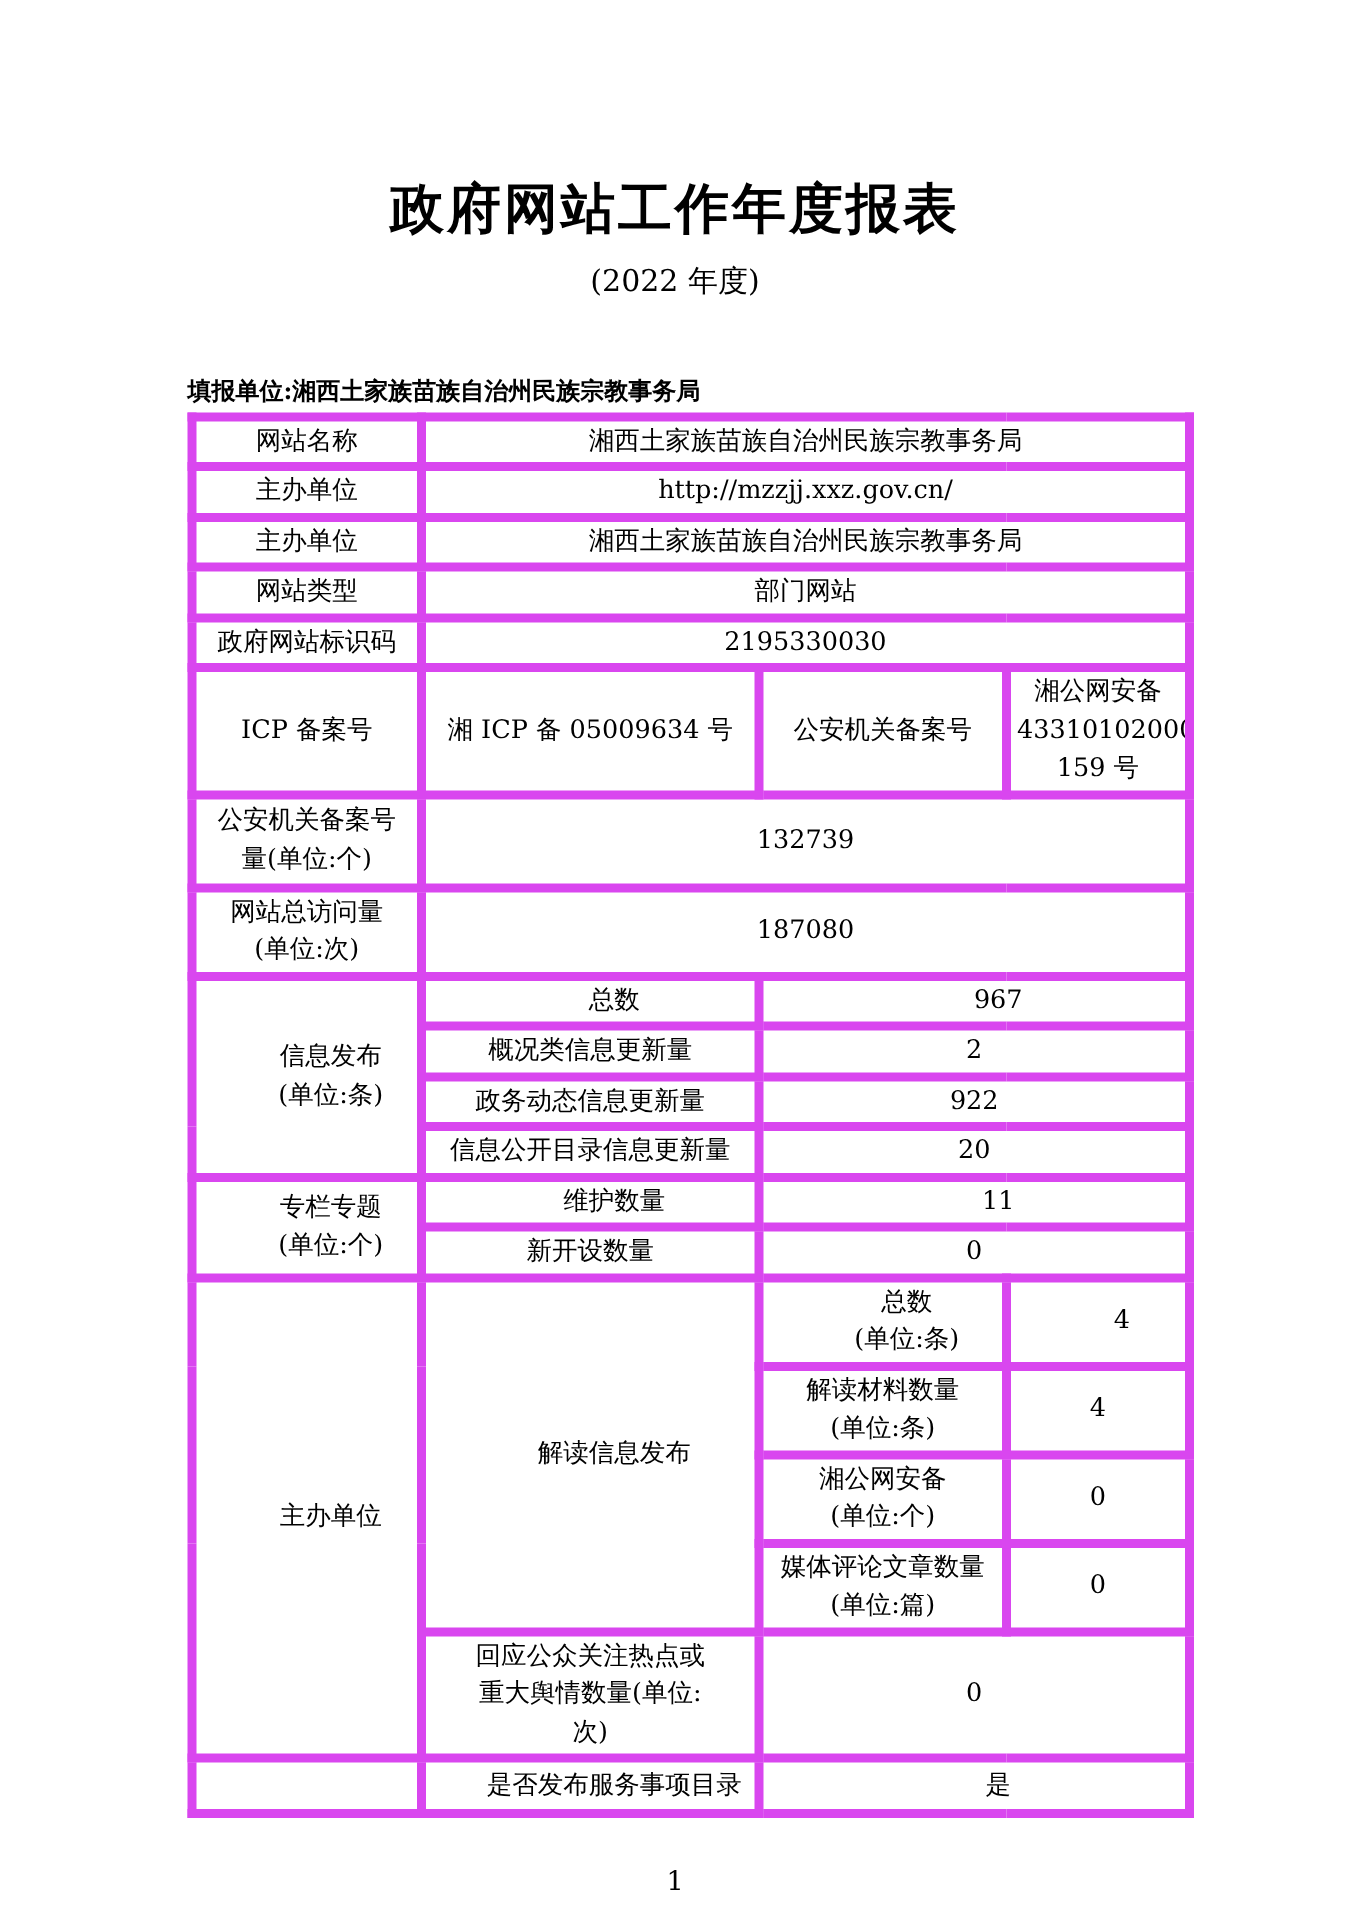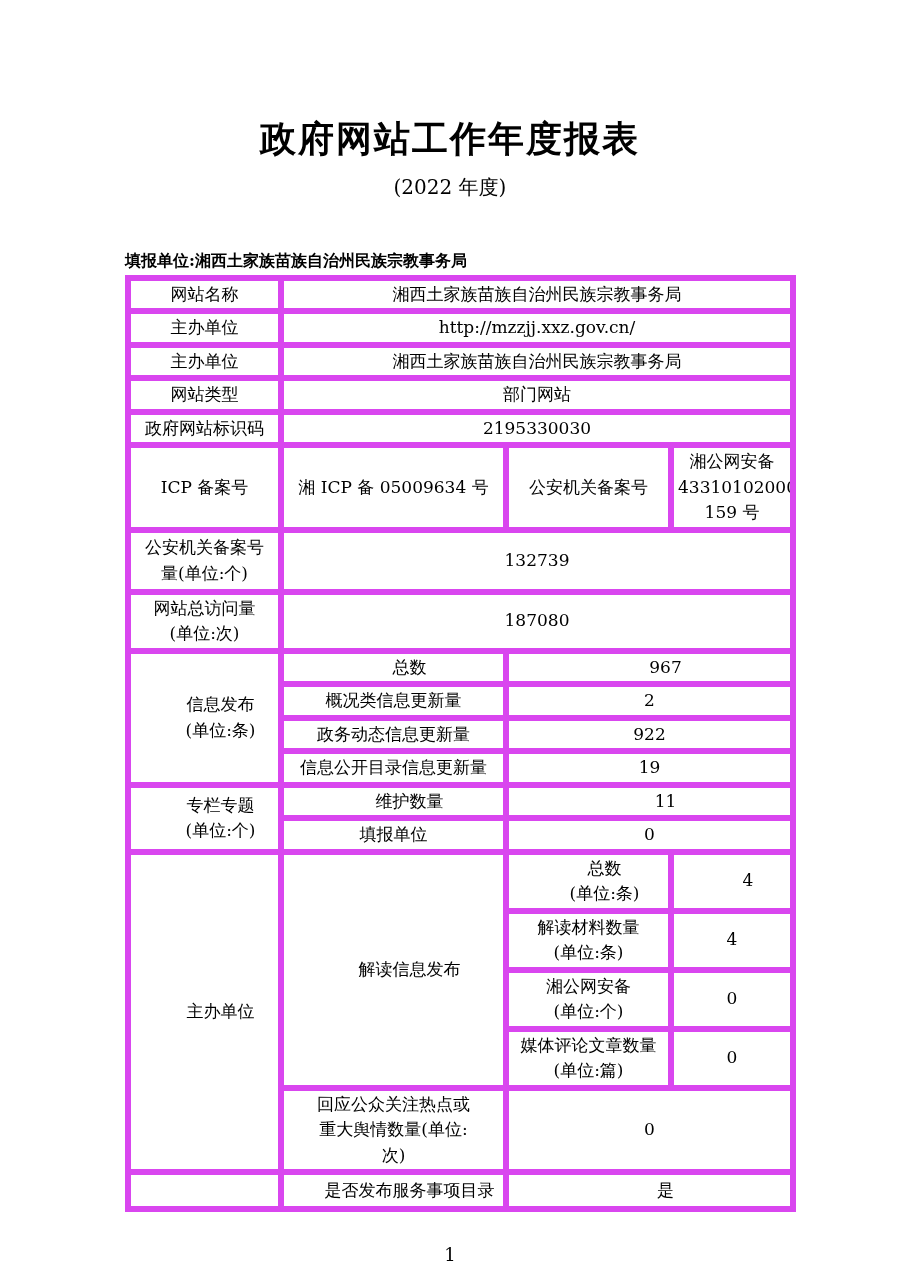--- a/index.html
+++ b/index.html
@@ -137,31 +137,31 @@
       <tr class="h31">
         <td>概况类信息更新量</td>
         <td colspan="2">2</td>
       </tr>
       <tr class="h31">
         <td>政务动态信息更新量</td>
         <td colspan="2">922</td>
       </tr>
       <tr class="h31">
         <td>信息公开目录信息更新量</td>
-        <td colspan="2">19</td>
+        <td colspan="2">20</td>
       </tr>
 
       <tr class="h31 thick">
         <td rowspan="2">专栏专题
 (单位:个)</td>
         <td>维护数量</td>
         <td colspan="2">11</td>
       </tr>
       <tr class="h31">
-        <td>填报单位</td>
+        <td>新开设数量</td>
         <td colspan="2">0</td>
       </tr>
 
       <tr class="h52 thick">
         <td rowspan="5">主办单位</td>
         <td rowspan="4">解读信息发布</td>
         <td>总数
 (单位:条)</td>
         <td>4</td>
       </tr>

